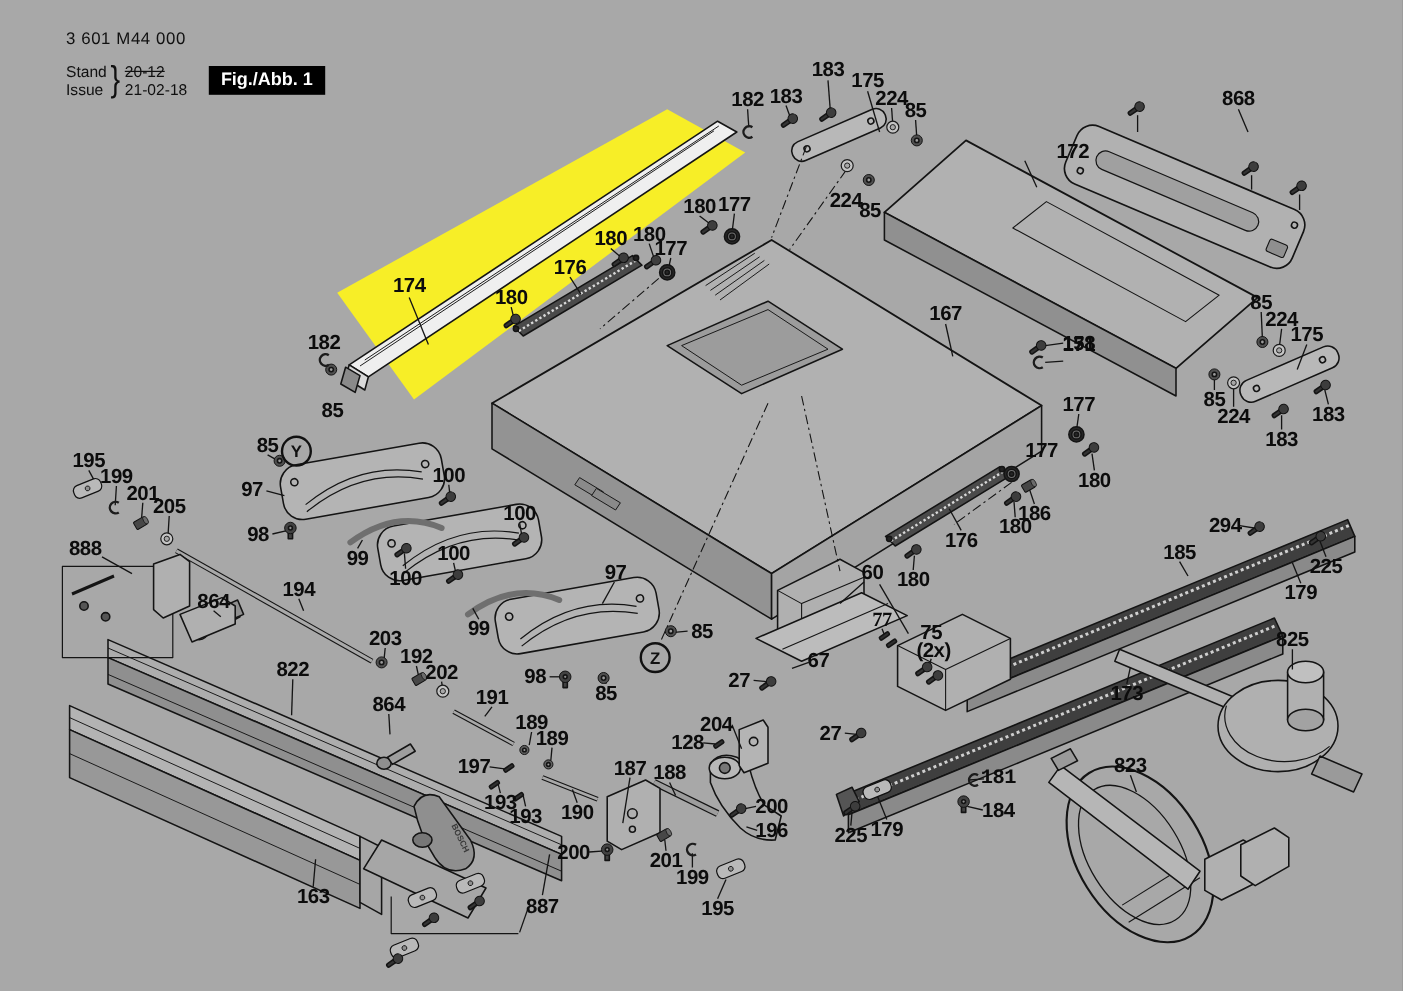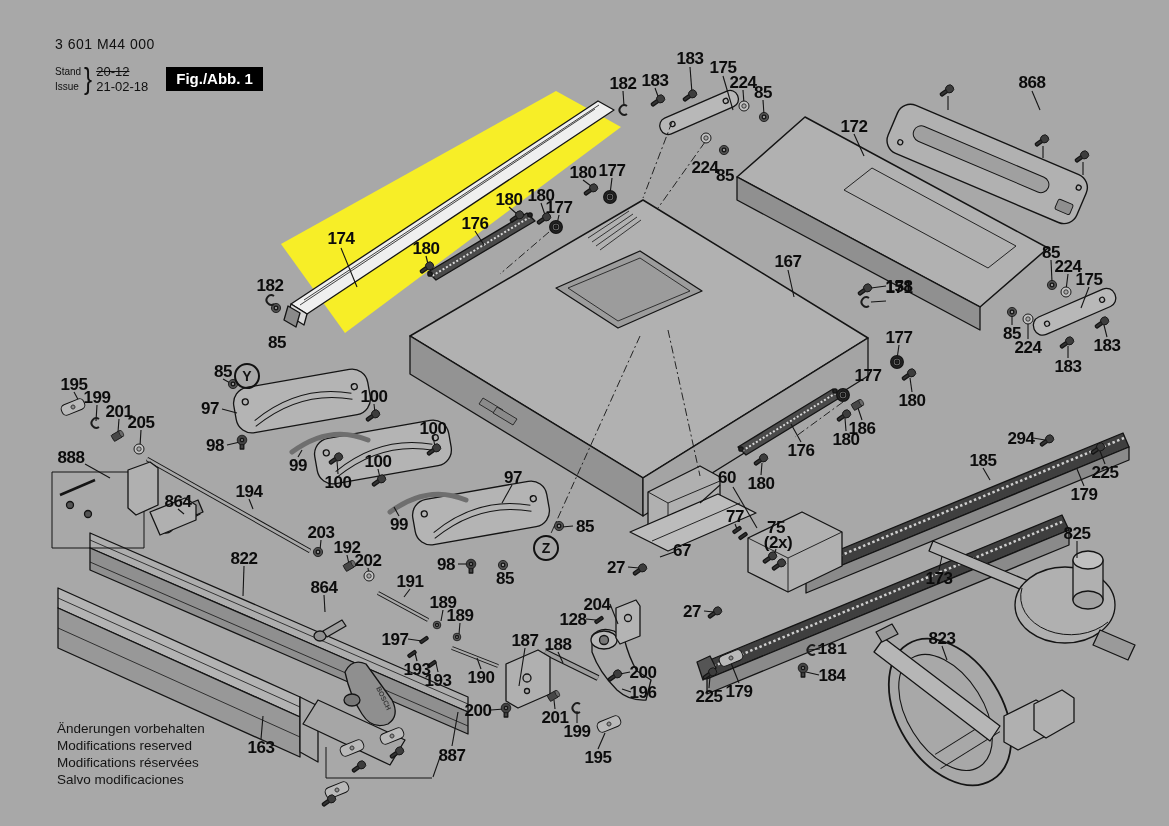--- a/index.html
+++ b/index.html
@@ -5,24 +5,24 @@
   html,body{margin:0;padding:0;background:#888;}
   .canvas{position:relative;width:1169px;height:826px;background:#a8a8a8;overflow:hidden;
           font-family:"Liberation Sans",sans-serif;}
   svg{position:absolute;left:0;top:0;}
   #callout-layer{position:absolute;left:0;top:0;width:100%;height:100%;pointer-events:none;}
   .callout{position:absolute;transform:translate(-50%,-50%);font-weight:bold;font-size:17px;
            color:#0c0c0c;letter-spacing:-0.4px;white-space:nowrap;line-height:1;}
   .circled{position:absolute;transform:translate(-50%,-50%);width:22px;height:22px;
            border:2px solid #111;border-radius:50%;display:flex;align-items:center;
            justify-content:center;font-weight:bold;font-size:14px;color:#111;}
-  .header{position:absolute;left:55px;top:36px;color:#101010;}
+  .header{position:absolute;left:55px;top:24px;color:#101010;}
   .partno{font-size:14px;font-weight:500;letter-spacing:0.5px;margin-bottom:10px;}
   .rev{display:flex;align-items:center;}
-  .rev-labels{display:flex;flex-direction:column;font-size:10px;line-height:15px;}
+  .rev-labels{display:flex;flex-direction:column;font-size:13px;line-height:15px;}
   .brace{font-size:30px;font-weight:300;margin:0 3px 0 2px;transform:scaleX(0.8);}
   .rev-values{display:flex;flex-direction:column;font-size:13px;line-height:15px;font-weight:500;justify-content:center;}
   .strike{text-decoration:line-through;}
   .figbox{margin-left:18px;background:#000;color:#fff;font-weight:bold;font-size:15px;
           padding:3px 10px 4px 10px;}
   .footer{position:absolute;left:57px;top:720px;font-size:13.5px;line-height:17px;color:#141414;
           display:flex;flex-direction:column;}
 </style>
 </head>
 <body>
@@ -743,21 +743,21 @@
 </svg>
 
 <div id="callout-layer">
       <div class="callout" style="left: 690px; top: 58px;">183</div>
       <div class="callout" style="left: 723px; top: 67px;">175</div>
       <div class="callout" style="left: 655px; top: 80px;">183</div>
       <div class="callout" style="left: 623px; top: 83px;">182</div>
       <div class="callout" style="left: 743px; top: 82px;">224</div>
       <div class="callout" style="left: 763px; top: 92px;">85</div>
       <div class="callout" style="left: 1032px; top: 82px;">868</div>
-      <div class="callout" style="left: 854px; top: 126px;">172</div>
+      <div class="callout" style="left: 894px; top: 126px;">172</div>
       <div class="callout" style="left: 705px; top: 167px;">224</div>
       <div class="callout" style="left: 725px; top: 175px;">85</div>
       <div class="callout" style="left: 583px; top: 172px;">180</div>
       <div class="callout" style="left: 612px; top: 170px;">177</div>
       <div class="callout" style="left: 341px; top: 238px;">174</div>
       <div class="callout" style="left: 475px; top: 223px;">176</div>
       <div class="callout" style="left: 426px; top: 248px;">180</div>
       <div class="callout" style="left: 509px; top: 199px;">180</div>
       <div class="callout" style="left: 541px; top: 195px;">180</div>
       <div class="callout" style="left: 559px; top: 207px;">177</div>
@@ -787,21 +787,21 @@
       <div class="callout" style="left: 1077px; top: 533px;">825</div>
       <div class="callout" style="left: 939px; top: 578px;">173</div>
       <div class="callout" style="left: 942px; top: 638px;">823</div>
       <div class="callout" style="left: 832px; top: 649px; font-family: Liberation Mono, monospace;">181</div>
       <div class="callout" style="left: 832px; top: 675px;">184</div>
       <div class="callout" style="left: 709px; top: 696px;">225</div>
       <div class="callout" style="left: 739px; top: 691px;">179</div>
       <div class="callout" style="left: 692px; top: 611px;">27</div>
       <div class="callout" style="left: 616px; top: 567px;">27</div>
       <div class="callout" style="left: 727px; top: 477px;">60</div>
-      <div class="callout" style="left: 735px; top: 516px;">77</div>
+      <div class="callout" style="left: 735px; top: 516px; font-family: Liberation Serif, serif;">77</div>
       <div class="callout" style="left: 776px; top: 527px;">75</div>
       <div class="callout" style="left: 778px; top: 542px;">(2x)</div>
       <div class="callout" style="left: 682px; top: 550px;">67</div>
       <div class="callout" style="left: 585px; top: 526px;">85</div>
       <div class="callout" style="left: 513px; top: 477px;">97</div>
       <div class="callout" style="left: 446px; top: 564px;">98</div>
       <div class="callout" style="left: 505px; top: 578px;">85</div>
       <div class="callout" style="left: 433px; top: 428px;">100</div>
       <div class="callout" style="left: 378px; top: 461px;">100</div>
       <div class="callout" style="left: 374px; top: 396px;">100</div>
@@ -855,20 +855,14 @@
     </div>
     <div class="brace">}</div>
     <div class="rev-values">
       <span class="strike">20-12</span>
       <span>21-02-18</span>
     </div>
     <div class="figbox">Fig./Abb. 1</div>
   </div>
 </div>
 
-<div class="footer">
-  <span>Änderungen vorbehalten</span>
-  <span>Modifications reserved</span>
-  <span>Modifications réservées</span>
-  <span>Salvo modificaciones</span>
+
 </div>
 
-</div>
-
 </body></html>

